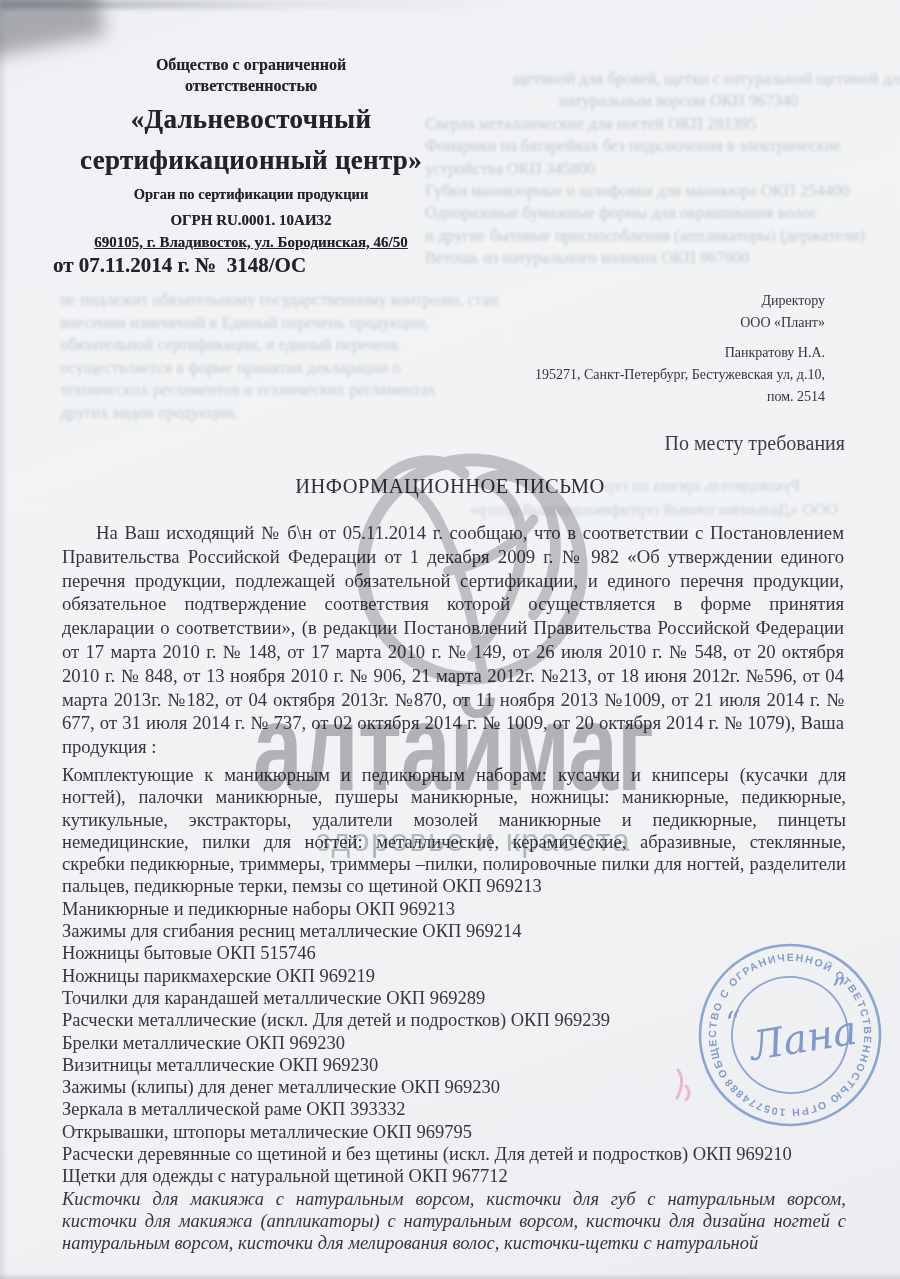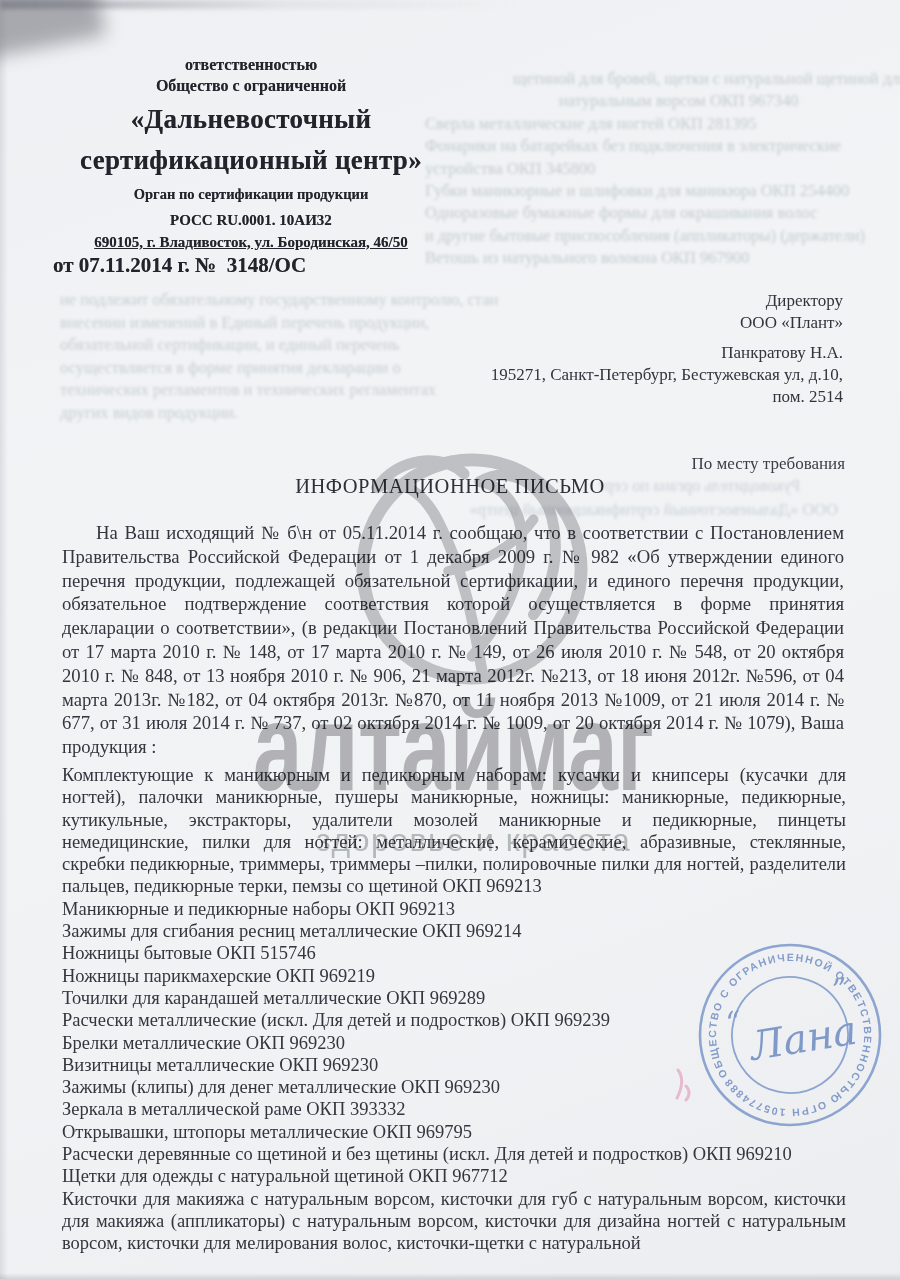--- a/index.html
+++ b/index.html
@@ -33,35 +33,35 @@
               font-weight:bold;color:#23232b;text-shadow:0 0 .5px rgba(35,35,45,.55);}
   .lh-small{font-size:16px;line-height:21px;}
   .lh-name{font-size:27px;line-height:33px;margin-top:7px;letter-spacing:.3px;}
   .lh-organ{font-size:14.5px;line-height:18px;margin-top:8px;}
   .lh-ross{font-size:15px;line-height:18px;}
   .lh-addr{font-size:15px;margin-top:5px;white-space:nowrap;text-decoration:underline;}
   .ref-line{position:absolute;left:53px;top:253px;font-size:21px;font-weight:bold;color:#23232b;
             white-space:pre;text-shadow:0 0 .5px rgba(35,35,45,.55);}
 
   
-  .recipient{position:absolute;right:57px;top:290px;text-align:right;font-size:17px;
+  .recipient{position:absolute;right:75px;top:290px;text-align:right;font-size:14px;
              line-height:22px;color:#33333d;}
   .recipient .gap{margin-top:8px;}
-  .delivery{position:absolute;right:55px;top:454px;font-size:17px;color:#3d3d49;text-align:center;}
+  .delivery{position:absolute;right:55px;top:432px;font-size:20px;color:#3d3d49;text-align:center;}
 
   
   .title{position:absolute;left:235px;top:475px;width:430px;text-align:center;font-size:20.5px;
          letter-spacing:.5px;color:#2f2f3a;}
   .para1{position:absolute;left:62px;top:521px;width:782px;font-size:18.7px;line-height:23.8px;
          text-align:justify;text-indent:34px;color:#35353f;}
   .products{position:absolute;left:62px;top:764px;width:784px;font-size:18.5px;line-height:22.3px;
             color:#35353f;}
   .products-intro{text-align:justify;}
   .product-line{white-space:nowrap;}
-  .closing{text-align:justify;}
+  .closing{text-align:justify;font-style:italic;}
 
   
   .watermark{position:absolute;inset:0;pointer-events:none;mix-blend-mode:multiply;}
   .wm-flower{position:absolute;left:353px;top:450px;width:238px;height:238px;opacity:.5;}
   .wm-flower path,.wm-flower circle{fill:none;stroke:#93939a;stroke-linecap:round;}
   .wm-brand{position:absolute;left:253px;top:676px;font-family:"Liberation Sans",sans-serif;
             font-weight:bold;font-size:124px;letter-spacing:-1px;color:#a4a4a8;opacity:.75;
             transform:scaleX(.72);transform-origin:left top;white-space:nowrap;}
   .wm-tagline{position:absolute;left:316px;top:822px;font-family:"Liberation Sans",sans-serif;
               font-size:32px;letter-spacing:1.5px;color:#aeb4b2;opacity:.8;filter:blur(.6px);
@@ -108,26 +108,26 @@
     <div>осуществляется в форме принятия декларации о</div>
     <div>технических регламентов и технических регламентах</div>
     <div>других видов продукции.</div>
   </div>
   <div class="ghost ghost-sig">
     <div>Руководитель органа по серт</div>
     <div>ООО «Дальневосточный сертификационный центр»</div>
   </div>
 
   <div class="letterhead">
+    <div class="lh-small">Общество с ограниченной</div>
     <div class="lh-small">ответственностью</div>
-    <div class="lh-small">Общество с ограниченной</div>
     <div class="lh-name">«Дальневосточный</div>
     <div class="lh-name" style="margin-top:8px;">сертификационный центр»</div>
     <div class="lh-organ">Орган по сертификации продукции</div>
-    <div class="lh-organ lh-ross">РОСС RU.0001. 10АИ32</div>
+    <div class="lh-organ lh-ross">ОГРН RU.0001. 10АИ32</div>
     <div class="lh-addr">690105, г. Владивосток, ул. Бородинская, 46/50</div>
   </div>
   <div class="ref-line">от 07.11.2014 г. №  3148/ОС</div>
 
   <div class="recipient">
     <div>Директору</div>
     <div>ООО «Плант»</div>
     <div class="gap">Панкратову Н.А.</div>
     <div>195271, Санкт-Петербург, Бестужевская ул, д.10,</div>
     <div>пом. 2514</div>

